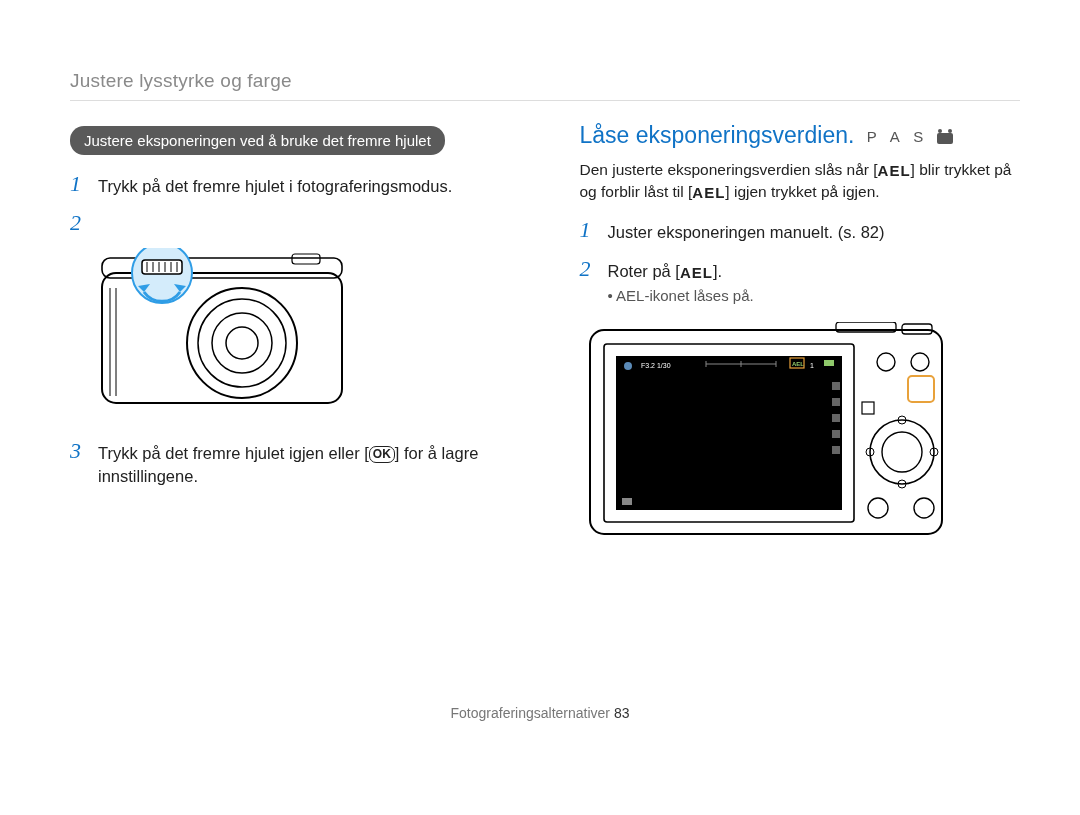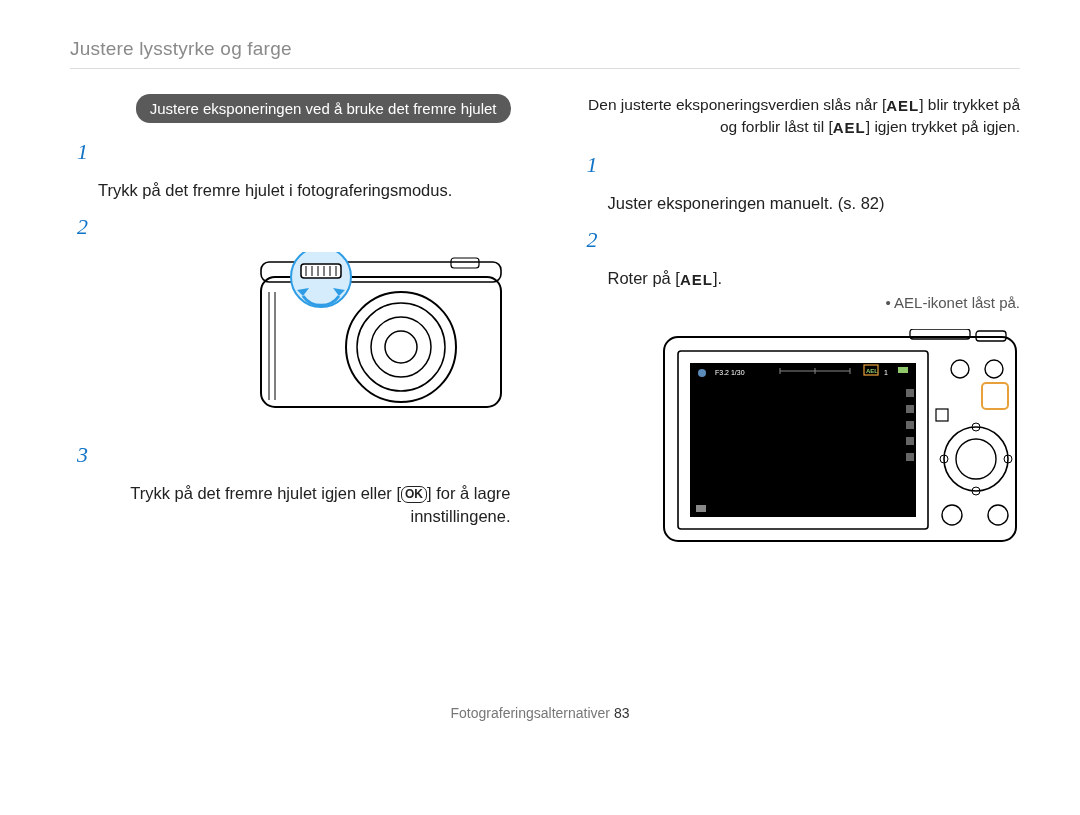--- a/index.html
+++ b/index.html
@@ -9,35 +9,34 @@
     width: 1080px;
     height: 815px;
     background: #ffffff;
     font-family: Arial, Helvetica, sans-serif;
     color: #222;
   }
   .page {
     position: relative;
     width: 1080px;
     height: 761px;
-    padding: 38px 60px 40px 70px;
+    padding: 70px 60px 40px 70px;
   }
   .section-header {
     font-size: 19px;
     color: #8a8a8a;
     font-weight: 300;
     border-bottom: 1px solid #ddd;
     padding-bottom: 8px;
     margin-bottom: 25px;
     letter-spacing: 0.2px;
   }
   .columns {
     display: flex;
     gap: 69px;
-    text-align: right;
   }
   .col {
     flex: 1;
     min-width: 0;
   }
   .pill {
     display: inline-block;
     background: #5a5a5a;
     color: #fff;
     font-size: 15px;
@@ -58,21 +57,20 @@
     font-weight: 400;
     font-family: Georgia, serif;
     line-height: 1;
     min-width: 18px;
   }
   .step-text {
     font-size: 16.5px;
     color: #222;
     line-height: 1.4;
     padding-top: 2px;
-    margin-top: 36px;
   }
   .sub-bullet {
     font-size: 15px;
     color: #555;
     margin: 4px 0 0 28px;
   }
   .diagram {
     margin: 12px 0 18px 22px;
   }
   .heading-right {
@@ -198,37 +196,43 @@
 
       <div class="step-row">
         <div class="step-num">3</div>
         <div class="step-text">
           <span>Trykk på det fremre hjulet igjen eller [</span><span class="key-box">OK</span><span>] for å lagre innstillingene.</span>
         </div>
       </div>
     </div>
 
     <div class="col">
+      <div class="heading-right">
+        <span>Låse eksponeringsverdien.</span>
+        <span class="modes">
+          <span>P A S</span>&nbsp;<span class="movie-icon"></span>
+        </span>
+      </div>
 
       <div class="intro">
         <span>Den justerte eksponeringsverdien slås når [</span><span class="ael-box">AEL</span><span>] blir trykket på og forblir låst til [</span><span class="ael-box">AEL</span><span>] igjen trykket på igjen.</span>
       </div>
 
       <div class="step-row">
         <div class="step-num">1</div>
         <div class="step-text">Juster eksponeringen manuelt. (s. 82)</div>
       </div>
 
       <div class="step-row" style="margin-bottom:4px;">
         <div class="step-num">2</div>
         <div class="step-text">
           <span>Roter på [</span><span class="ael-box">AEL</span><span>].</span>
         </div>
       </div>
-      <div class="sub-bullet">• <span>AEL-ikonet låst på.</span></div>
+      <div class="sub-bullet">• <span>AEL-ikonet låses på.</span></div>
 
       <div class="diagram" style="margin-left:6px; margin-top:18px;">
         <svg width="360" height="220" viewBox="0 0 360 220">
 
           <rect x="4" y="8" width="352" height="204" rx="14" fill="none" stroke="#000" stroke-width="2"></rect>
 
           <rect x="250" y="0" width="60" height="10" rx="3" fill="none" stroke="#000" stroke-width="1.3"></rect>
           <rect x="316" y="2" width="30" height="10" rx="3" fill="none" stroke="#000" stroke-width="1.3"></rect>
 
           <rect x="18" y="22" width="250" height="178" rx="3" fill="none" stroke="#000" stroke-width="1.6"></rect>

